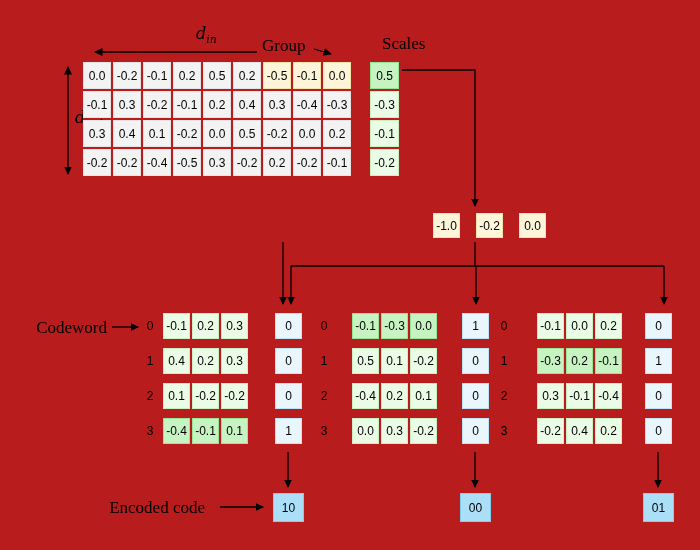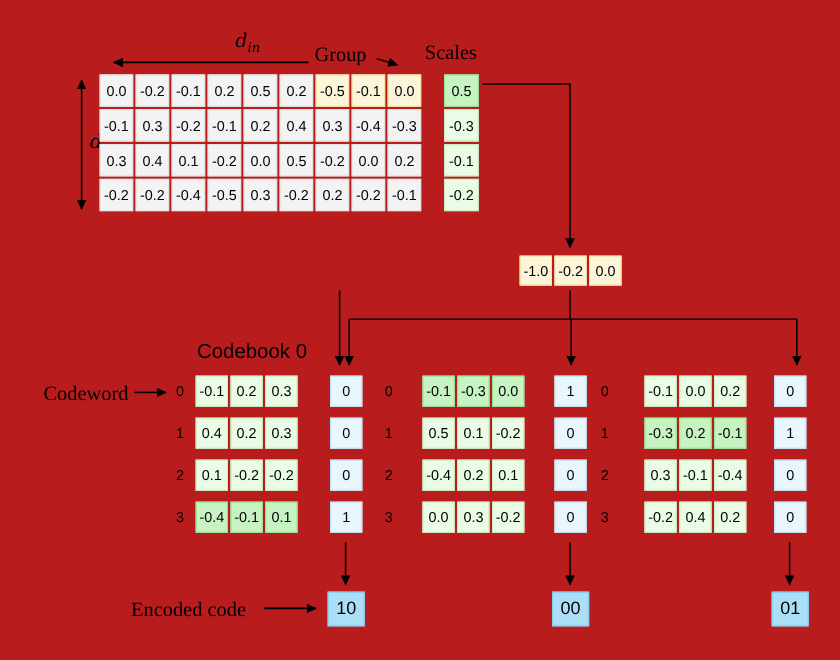--- a/index.html
+++ b/index.html
@@ -23,30 +23,30 @@
   
   #weight-grid{display:grid;grid-template-columns:repeat(9,28px);grid-auto-rows:27px;gap:2px;}
   .cell{display:flex;align-items:center;justify-content:center;font-size:12px;box-sizing:border-box;}
   .cell.gray{background:var(--cell-gray);border:1px solid var(--cell-gray-border);}
   .cell.yellow{background:var(--yellow);border:1px solid var(--yellow-border);}
   
   #scales-col{display:grid;grid-auto-rows:27px;grid-template-columns:29px;gap:2px;}
   .cell.green{background:var(--green-light);border:1px solid var(--green-light-border);}
   .cell.green-hl{background:var(--green-dark);border:1px solid var(--green-dark-border);}
   
-  #norm-group{display:grid;grid-template-columns:repeat(3,27px);grid-auto-rows:25px;gap:2px;}
+  #norm-group{display:grid;grid-template-columns:repeat(3,27px);grid-auto-rows:25px;gap:16px;}
   
   .cb-title{font-size:17px;text-align:center;width:150px;white-space:nowrap;}
   .cb-rows .cb-row{display:flex;align-items:center;height:26px;margin-bottom:9px;}
   .cb-row .idx{width:16px;text-align:center;font-size:12px;flex:none;}
   .cb-row .cells{display:grid;grid-template-columns:repeat(3,27px);grid-auto-rows:26px;gap:2px;}
   .onehot{display:grid;grid-template-columns:27px;grid-auto-rows:26px;row-gap:9px;}
   .cell.blue{background:var(--blue-light);border:1px solid var(--blue-light-border);}
   .enc-box{width:31px;height:29px;display:flex;align-items:center;justify-content:center;
-    font-size:15px;background:var(--blue-dark);border:1px solid var(--blue-dark-border);box-sizing:border-box;}
+    font-size:12px;background:var(--blue-dark);border:1px solid var(--blue-dark-border);box-sizing:border-box;}
   .right{text-align:right;}
   svg{position:absolute;left:0;top:0;pointer-events:none;}
 </style>
 </head>
 <body>
 
 <div id="canvas">
 
   <svg width="700" height="550">
     <defs>
@@ -72,21 +72,21 @@
       <path d="M 288,452 L 288,487" marker-end="url(#arr)"></path>
       <path d="M 475,452 L 475,487" marker-end="url(#arr)"></path>
       <path d="M 658,452 L 658,487" marker-end="url(#arr)"></path>
       <path d="M 220,507 L 263,507" marker-end="url(#arr)"></path>
     </g>
   </svg>
 
   <div class="abs math" style="left:196px;top:24px;"><span>d</span><sub>in</sub></div>
   <div class="abs lbl" style="left:262px;top:36px;">Group</div>
   <div class="abs math" style="left:31px;top:108px;margin-left:44px;"><span>d</span><sub>out</sub></div>
-  <div class="abs lbl" style="left:354px;top:34px;">Scales</div>
+  <div class="abs lbl" style="left:382px;top:34px;">Scales</div>
 
   <div class="abs" id="weight-grid" style="left:83px;top:62px;">
       <div class="cell gray">0.0</div>
       <div class="cell gray">-0.2</div>
       <div class="cell gray">-0.1</div>
       <div class="cell gray">0.2</div>
       <div class="cell gray">0.5</div>
       <div class="cell gray">0.2</div>
       <div class="cell yellow">-0.5</div>
       <div class="cell yellow">-0.1</div>
@@ -127,21 +127,20 @@
       <div class="cell green">-0.2</div>
     </div>
 
   <div class="abs" id="norm-group" style="left:433px;top:213px;">
       <div class="cell yellow">-1.0</div>
       <div class="cell yellow">-0.2</div>
       <div class="cell yellow">0.0</div>
     </div>
 
 
-  <div class="abs cb-title" style="left:135px;top:283px;">Codebook 0</div>
 
   <div class="abs lbl right" style="left:25px;top:318px;width:82px;">Codeword</div>
 
   <div class="abs cb-rows" style="left:142px;top:313px;">
       <div class="cb-row">
         <span class="idx" style="margin-right: 5px;">0</span>
         <div class="cells">
           <div class="cell green">-0.1</div>
           <div class="cell green">0.2</div>
           <div class="cell green">0.3</div>

